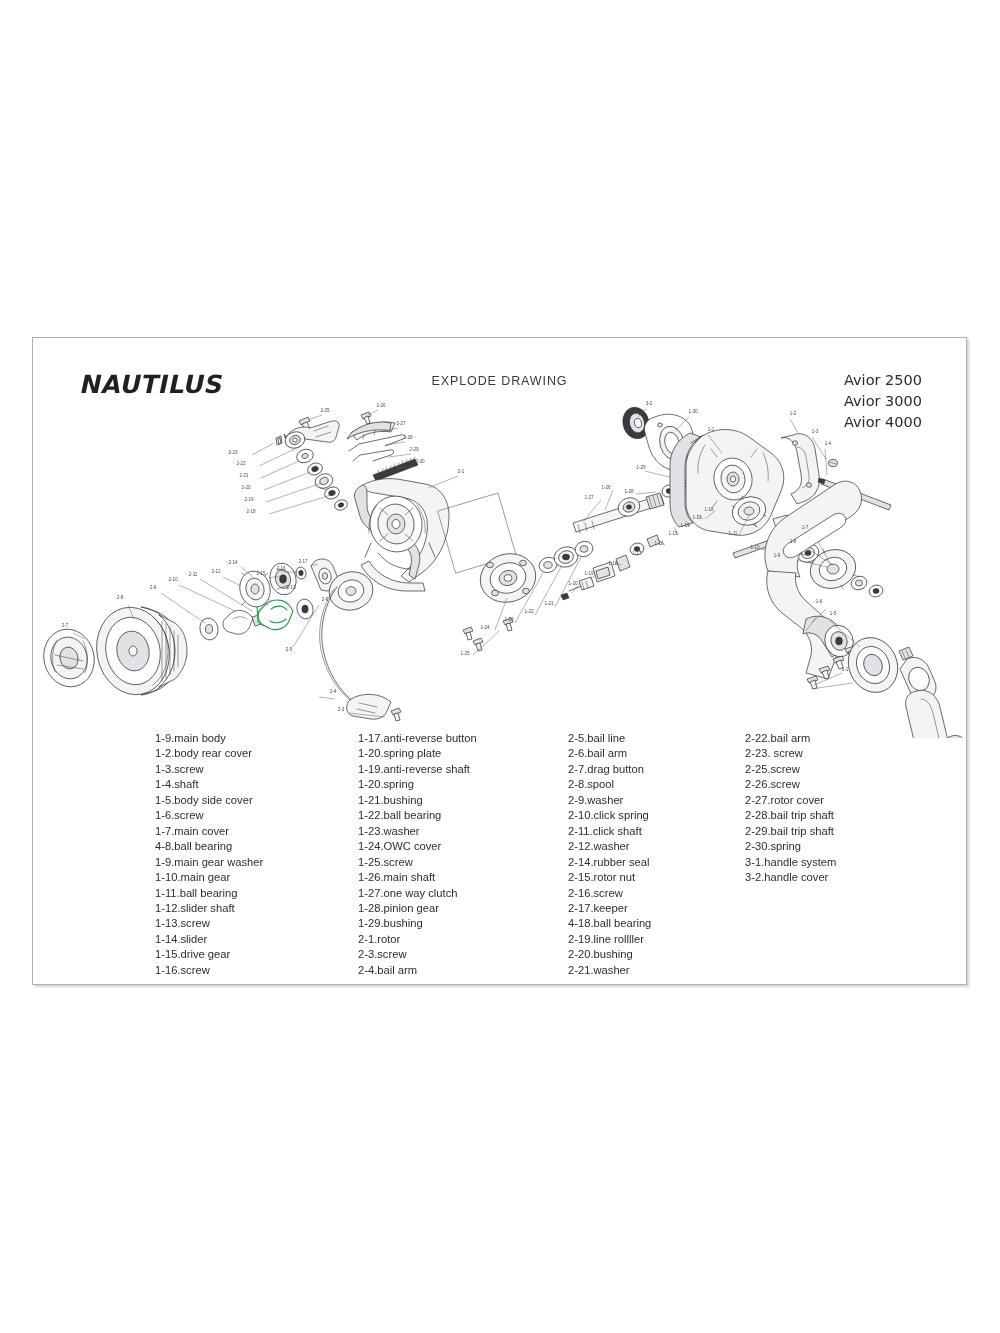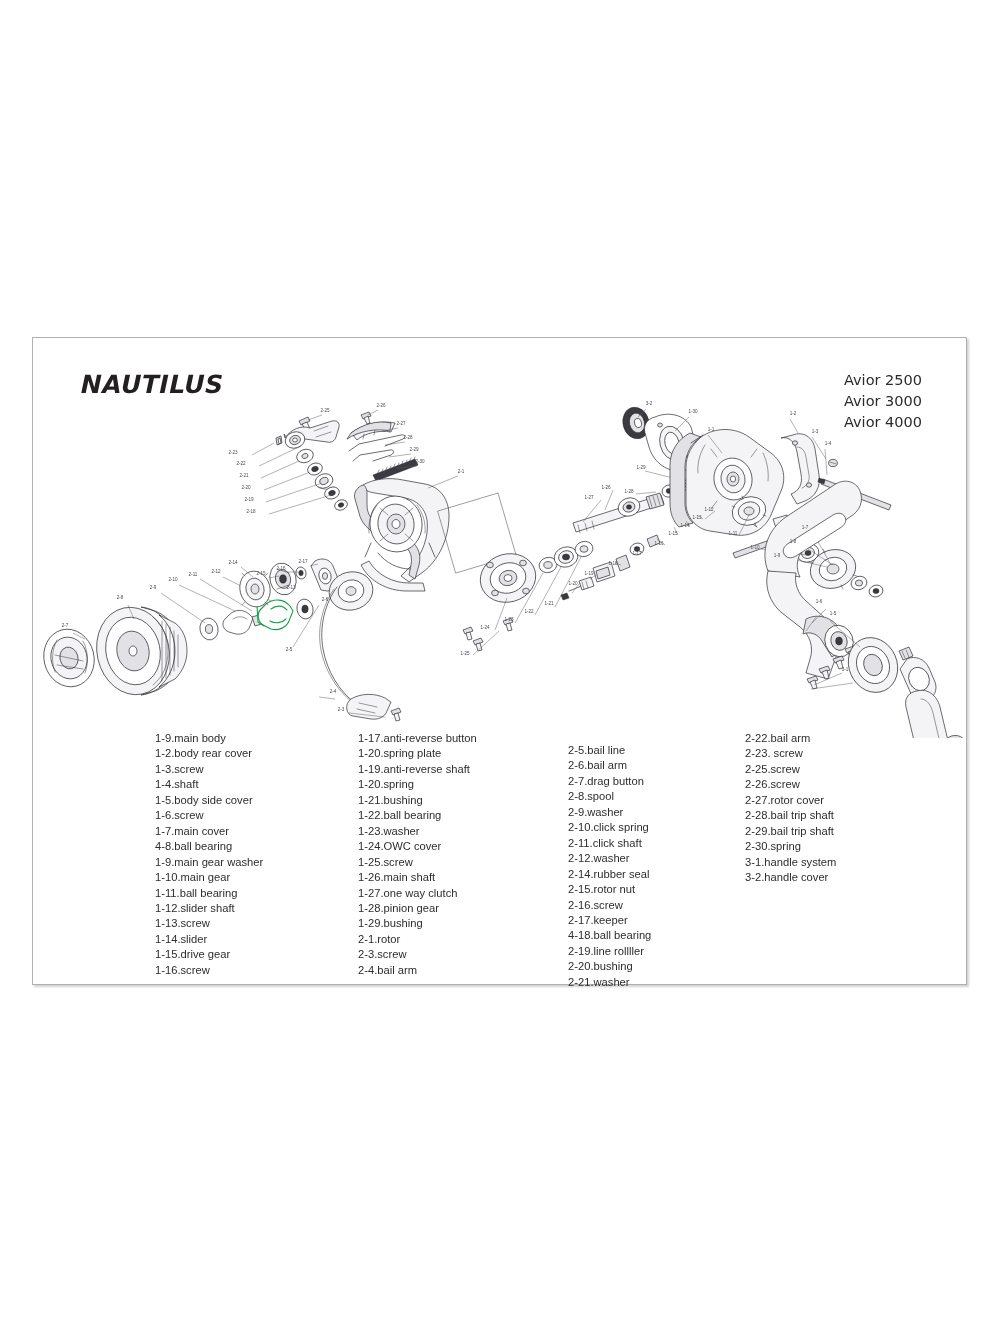--- a/index.html
+++ b/index.html
@@ -87,21 +87,21 @@
     box-sizing: border-box;
   }
   .parts-col {
     font-size: 11.2px;
     line-height: 15.45px;
     color: #2d2d2d;
     white-space: nowrap;
   }
   .parts-col.c1 { width: 203px; }
   .parts-col.c2 { width: 210px; }
-  .parts-col.c3 { width: 177px; margin-top: 12px; }
+  .parts-col.c3 { width: 177px; }
   .parts-col.c4 { width: 180px; }
   .part-entry { display: block; }
 
   
   .ln { fill: none; stroke: #2e2e33; stroke-width: 0.7; stroke-linecap: round; stroke-linejoin: round; }
   .ln-thin { fill: none; stroke: #3a3a40; stroke-width: 0.5; stroke-linecap: round; stroke-linejoin: round; }
   .ln-lead { fill: none; stroke: #55555c; stroke-width: 0.45; }
   .fill-w { fill: #ffffff; stroke: #2e2e33; stroke-width: 0.7; stroke-linejoin: round; }
   .fill-lt { fill: #f4f4f6; stroke: #2e2e33; stroke-width: 0.7; stroke-linejoin: round; }
   .fill-md { fill: #e2e2e6; stroke: #2e2e33; stroke-width: 0.7; stroke-linejoin: round; }
@@ -109,20 +109,21 @@
   .fill-hi { fill: #ffffff; stroke: #18a14a; stroke-width: 1.1; stroke-linejoin: round; }
   .ln-hi { fill: none; stroke: #18a14a; stroke-width: 1.1; stroke-linecap: round; stroke-linejoin: round; }
   .tag { font-family: "Liberation Sans", sans-serif; font-size: 4.6px; fill: #4a4a52; }
 </style>
 </head>
 <body>
 
 <div id="sheet">
 
   <div id="brand-logo">NAUTILUS</div>
+  <div id="drawing-title">EXPLODE DRAWING</div>
   <div id="model-list">
     <div>Avior 2500</div>
     <div>Avior 3000</div>
     <div>Avior 4000</div>
   </div>
 
   <div id="drawing-canvas">
   <svg width="935" height="345" viewBox="0 0 935 345" xmlns="http://www.w3.org/2000/svg">
 
     <g>

